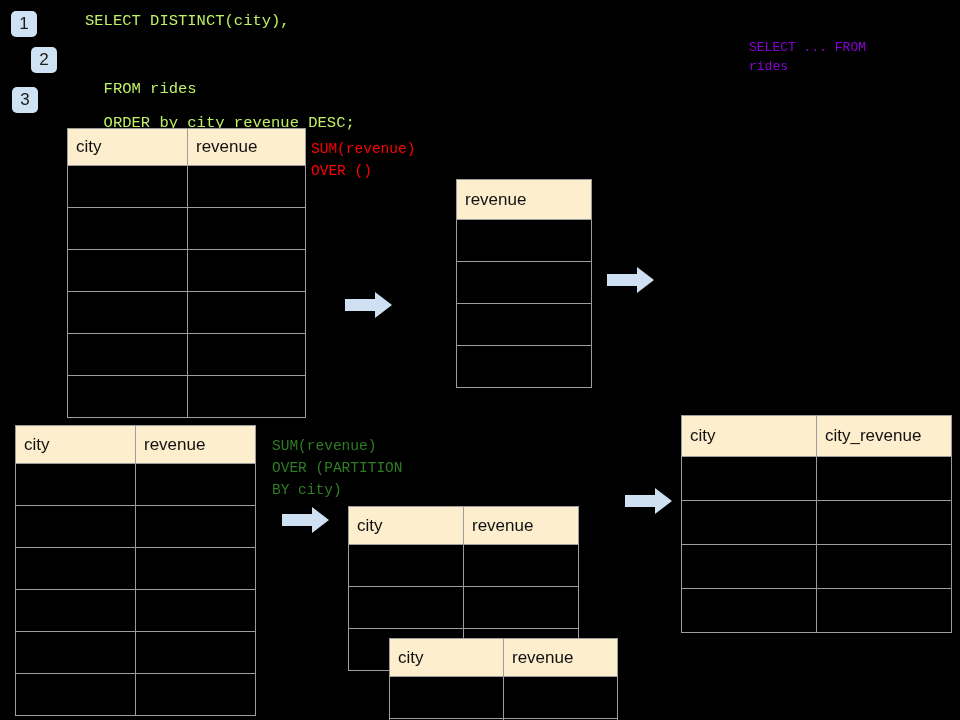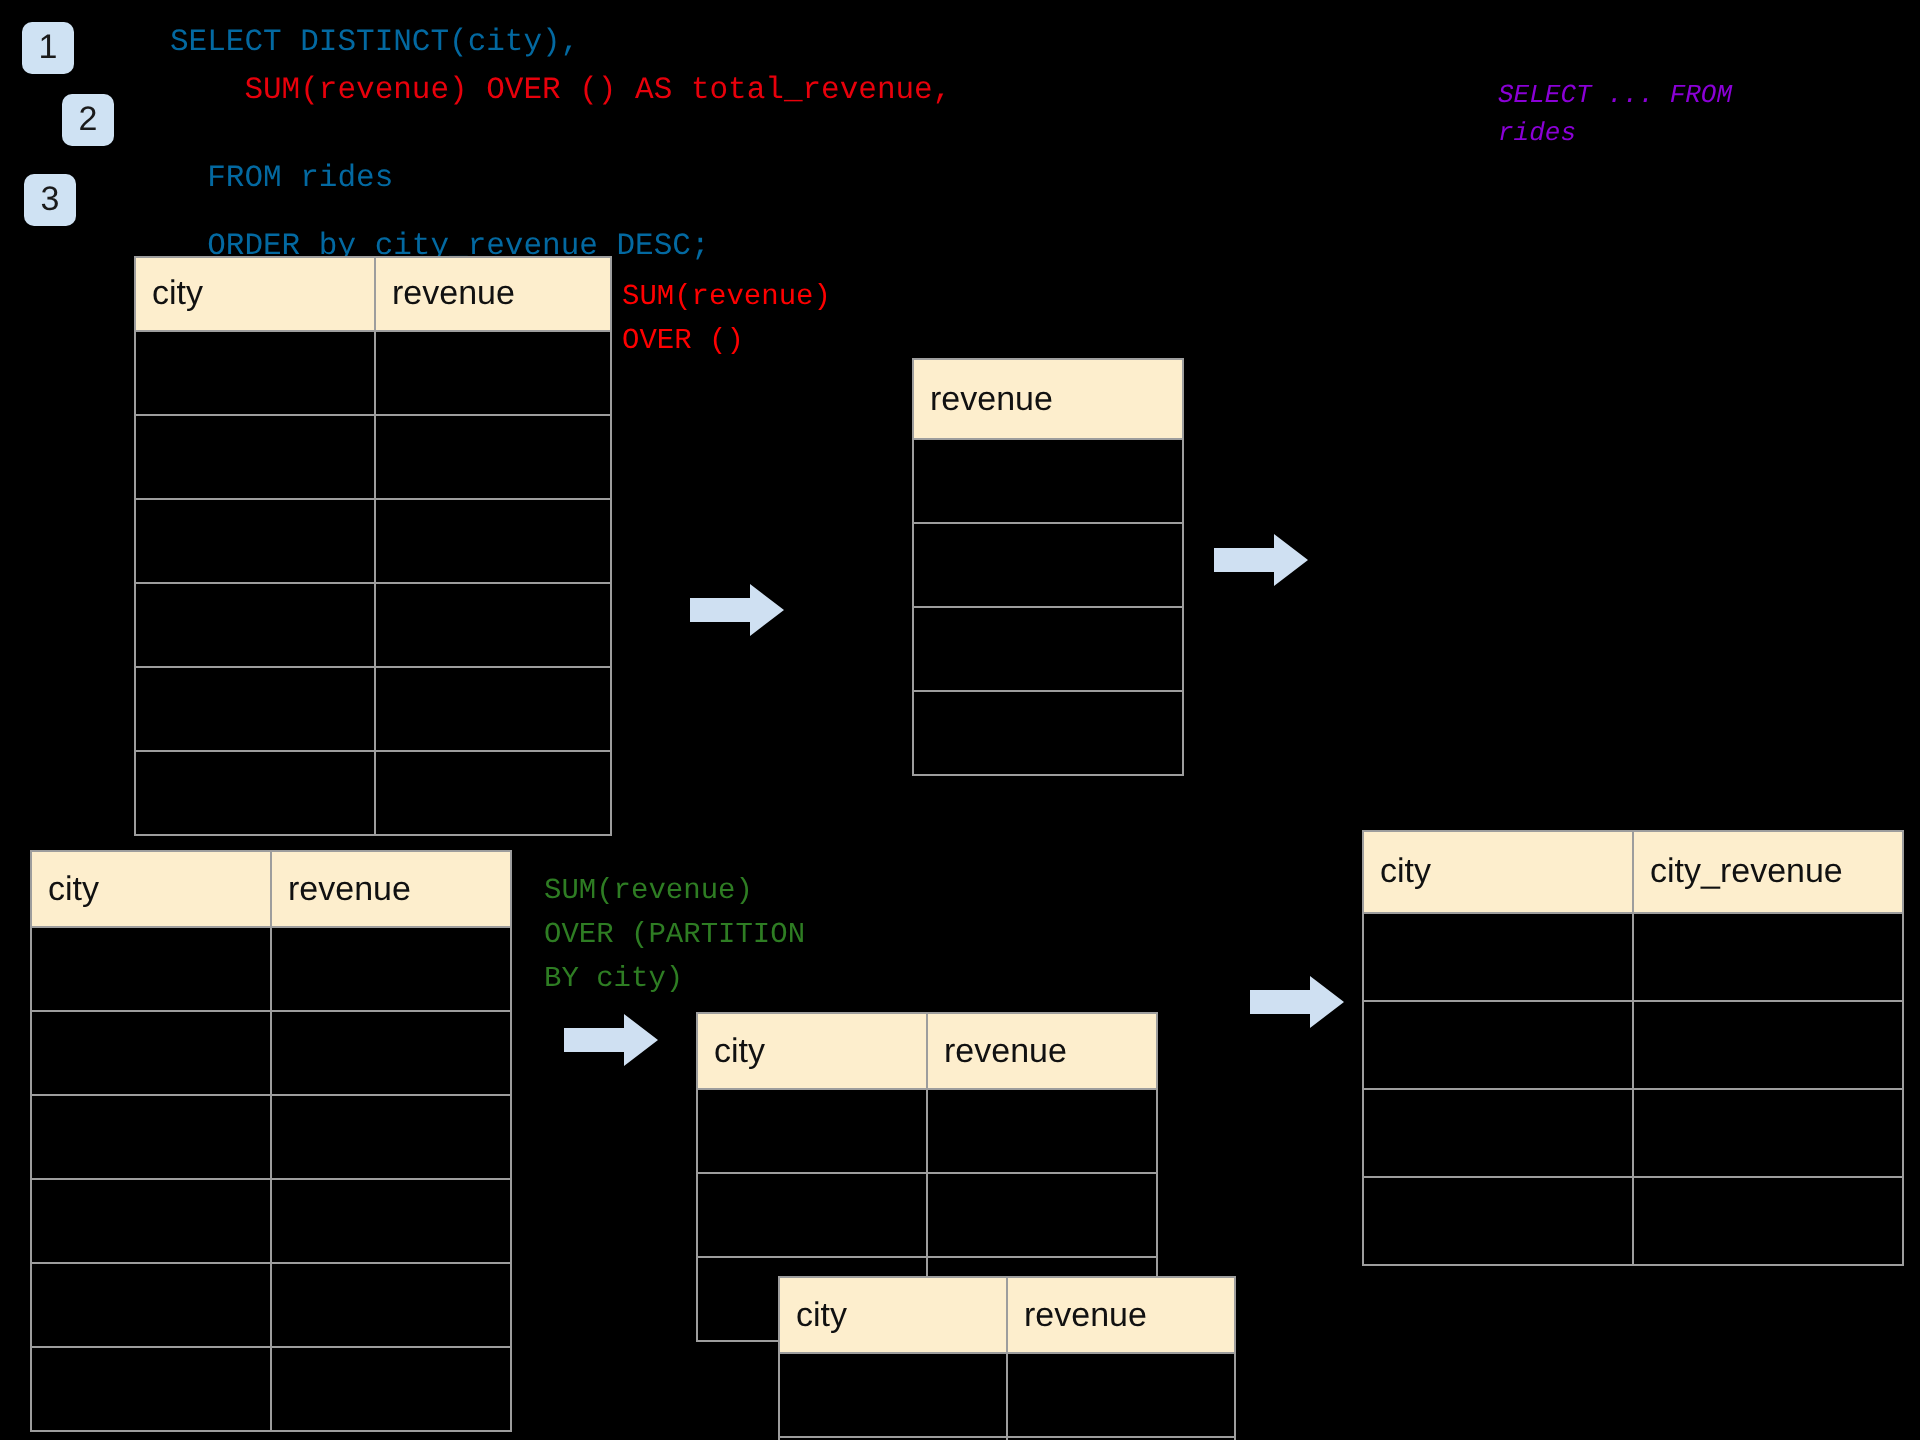--- a/index.html
+++ b/index.html
@@ -32,21 +32,21 @@
 
   
   .code {
     position: absolute;
     font-family: "Liberation Mono", monospace;
     font-size: 15.5px;
     line-height: 21.5px;
     white-space: pre;
     letter-spacing: 0px;
   }
-  .c-purple { color: #0369a1; }
+  .c-purple { color: #bef264; }
   .c-red    { color: #e8000b; }
   .c-green  { color: #3f8f29; }
 
   
   .annot {
     position: absolute;
     font-family: "Liberation Mono", monospace;
     font-size: 14.5px;
     line-height: 22px;
     white-space: pre;
@@ -89,25 +89,24 @@
 </head>
 <body>
 
 <div id="canvas">
 
   <div class="badge" style="left:11px; top:11px;">1</div>
   <div class="badge" style="left:31px; top:47px;">2</div>
   <div class="badge" style="left:12px; top:87px;">3</div>
 
   <div class="code c-purple" style="left:85px; top:11px;">SELECT DISTINCT(city),</div>
-  <div class="code c-red" style="left:85px; top:35px;">    SUM(revenue) OVER () AS total_revenue,</div>
   <div class="code c-purple" style="left:85px; top:79px;">  FROM rides</div>
   <div class="code c-purple" style="left:85px; top:113px;">  ORDER by city_revenue DESC;</div>
 
-  <div class="annot a-purple" style="left:749px; top:38px;font-style:italic;">SELECT ... FROM
+  <div class="annot a-purple" style="left:749px; top:38px;">SELECT ... FROM
 rides</div>
 
   <div class="annot a-red" style="left:311px; top:138px;">SUM(revenue)
 OVER ()</div>
 
   <div class="annot a-green" style="left:272px; top:435px;">SUM(revenue)
 OVER (PARTITION
 BY city)</div>
 
   <table class="tbl" style="left:67px; top:128px; width:238px;">

